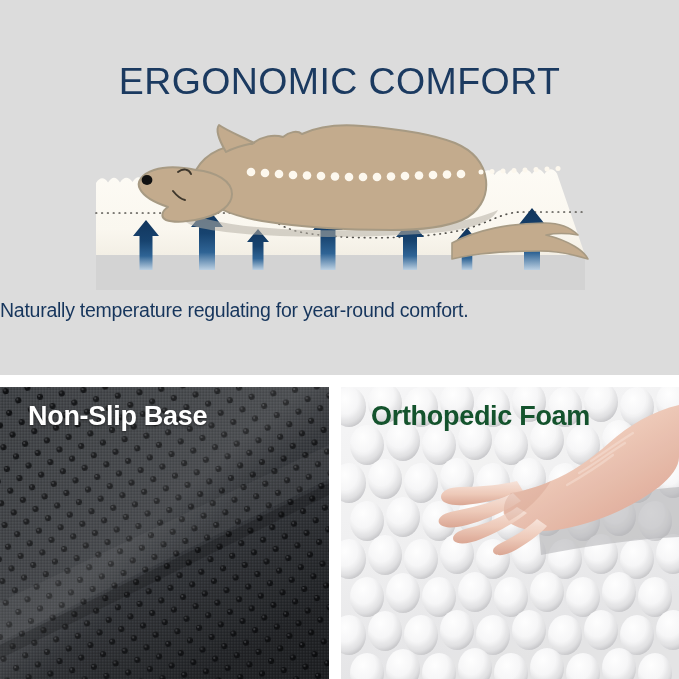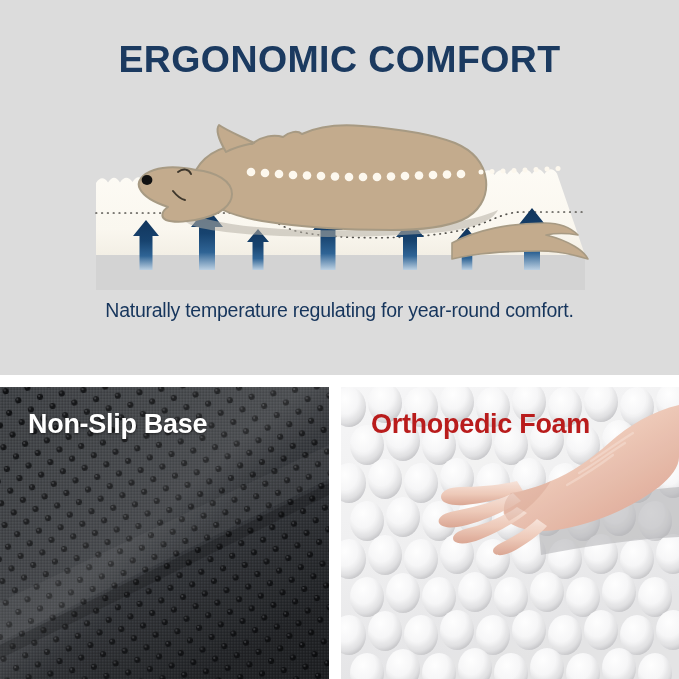--- a/index.html
+++ b/index.html
@@ -14,41 +14,40 @@
 
   
   #top-panel{
     position:absolute; left:0; top:0;
     width:679px; height:375px;
     background:#dcdcdc;
     overflow:hidden;
   }
 
   #page-title{
-    position:absolute; left:0; top:38px; width:679px;
+    position:absolute; left:0; top:60px; width:679px;
     text-align:center;
     font-size:37.5px;
     letter-spacing:0.4px;
-    font-weight:700;
+    font-weight:400;
     color:#1b3a60;
     font-family:"Liberation Sans", sans-serif;
     white-space:nowrap;
   }
 
   
   #illustration{
     position:absolute; left:0; top:110px;
     width:679px; height:180px;
   }
   #illustration svg{ display:block; width:679px; height:180px; }
 
   
   #caption{
     position:absolute; left:0; top:298px; width:679px;
-    text-align:center;
     color:#16355c;
   }
   .cap-line{
     display:block;
     font-size:19.5px;
     line-height:25.5px;
     font-family:"Liberation Sans", sans-serif;
     letter-spacing:-0.25px;
     white-space:nowrap;
   }
@@ -58,29 +57,29 @@
     position:absolute; left:0; top:387px;
     width:679px; height:292px;
   }
   .photo-panel{
     position:absolute; top:0; height:292px; overflow:hidden;
   }
   #panel-nonslip{ left:0;   width:329px; }
   #panel-foam  { left:341px;width:338px; }
 
   .panel-caption{
-    position:absolute; top:22px; left:28px;
+    position:absolute; top:14px; left:28px;
     font-size:27px; font-weight:700;
     letter-spacing:-0.3px;
     z-index:12;
     white-space:nowrap;
     font-family:"Liberation Sans", sans-serif;
   }
   #caption-nonslip{ color:#ffffff; text-shadow:0 1px 3px rgba(0,0,0,.55); }
-  #caption-foam   { color:#b91c1c; left:30px; }
+  #caption-foam   { color:#14532d; left:30px; }
   .panel-photo-svg{ position:absolute; inset:0; width:100%; height:100%; display:block; }
 </style>
 </head>
 <body>
 
 <div id="top-panel">
 
   <div id="page-title">ERGONOMIC COMFORT</div>
 
   <div id="illustration">

